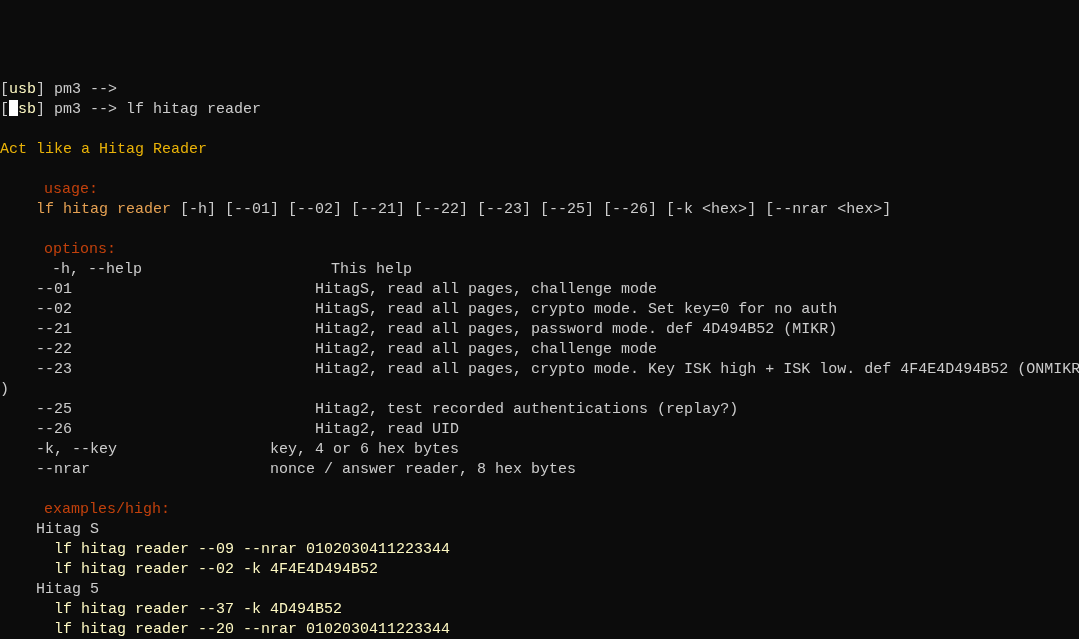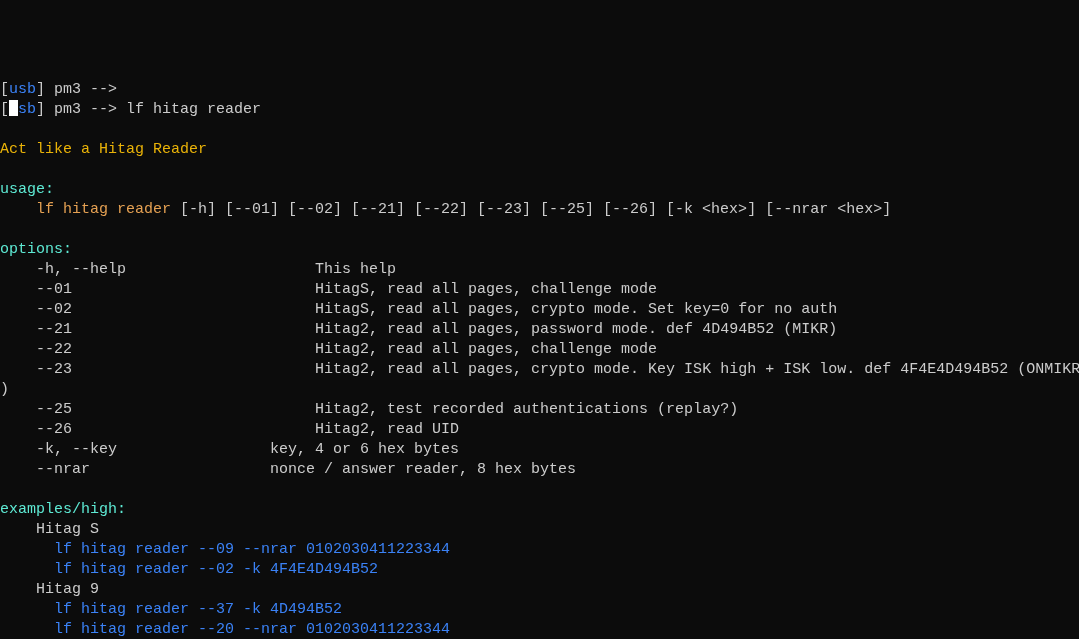--- a/index.html
+++ b/index.html
@@ -13,23 +13,23 @@
       font-family: 'Consolas', 'Courier New', monospace;
       font-size: 15px;
       line-height: 20px;
       padding: 0;
       white-space: pre;
       overflow-x: hidden;
       width: 1079px;
       height: 639px;
       cursor: default;
     }
-    .yellow { color: #3b82f6; }
+    .yellow { color: #fef9c3; }
     .cyan { color: #eab308; }
-    .green { color: #5eead4; }
+    .green { color: #c2410c; margin-left: 44px; }
     .orange { color: #e5a153; }
     .white { color: #cccccc; }
     .bracket { color: #cccccc; }
     .cursor-box {
       display: inline-block;
       width: 9px;
       height: 16px;
       background: #ffffff;
       vertical-align: text-bottom;
       position: relative;
@@ -43,36 +43,36 @@
 
 <div><span><span class="bracket">[</span><span class="yellow">usb</span><span class="bracket">]</span><span class="white"> pm3 --&gt; </span></span>
 <span><span class="bracket">[</span><span style="position:relative;"><span class="cursor-box" style="position:absolute;left:0;"></span><span class="yellow">usb</span></span><span class="bracket">]</span><span class="white"> pm3 --&gt; </span><span class="white">lf hitag reader</span></span>
 
 <span class="cyan">Act like a Hitag Reader</span>
 
 <span class="green">usage:</span>
 <span><span class="orange">    lf hitag reader</span><span class="white"> [-h] [--01] [--02] [--21] [--22] [--23] [--25] [--26] [-k &lt;hex&gt;] [--nrar &lt;hex&gt;]</span></span>
 
 <span class="green">options:</span>
-<div id="options-list" style="display:inline;"><span><span class="white">    -h, --help                     </span><span class="white">This help</span></span>
+<div id="options-list" style="display:inline;margin-left:16px;"><span><span class="white">    -h, --help                     </span><span class="white">This help</span></span>
 <span><span class="white">    --01                           </span><span class="white">HitagS, read all pages, challenge mode</span></span>
 <span><span class="white">    --02                           </span><span class="white">HitagS, read all pages, crypto mode. Set key=0 for no auth</span></span>
 <span><span class="white">    --21                           </span><span class="white">Hitag2, read all pages, password mode. def 4D494B52 (MIKR)</span></span>
 <span><span class="white">    --22                           </span><span class="white">Hitag2, read all pages, challenge mode</span></span>
 <span><span class="white">    --23                           </span><span class="white">Hitag2, read all pages, crypto mode. Key ISK high + ISK low. def 4F4E4D494B52 (ONMIKR</span></span>
 <span><span class="white">)</span><span class="white"></span></span>
 <span><span class="white">    --25                           </span><span class="white">Hitag2, test recorded authentications (replay?)</span></span>
 <span><span class="white">    --26                           </span><span class="white">Hitag2, read UID</span></span>
 <span><span class="white">    -k, --key <hex>                </hex></span><span class="white">key, 4 or 6 hex bytes</span></span>
 <span><span class="white">    --nrar <hex>                   </hex></span><span class="white">nonce / answer reader, 8 hex bytes</span></span></div>
 
 <span class="green">examples/high:</span>
 <div id="examples-list" style="display:inline;"><span class="white">    Hitag S</span>
 <span class="yellow">      lf hitag reader --09 --nrar 0102030411223344</span>
 <span class="yellow">      lf hitag reader --02 -k 4F4E4D494B52</span>
-<span class="white">    Hitag 9</span>
+<span class="white">    Hitag 5</span>
 <span class="yellow">      lf hitag reader --37 -k 4D494B52</span>
 <span class="yellow">      lf hitag reader --20 --nrar 0102030411223344</span>
 
 </div></div>
 
 
 
 
 </body></html>

